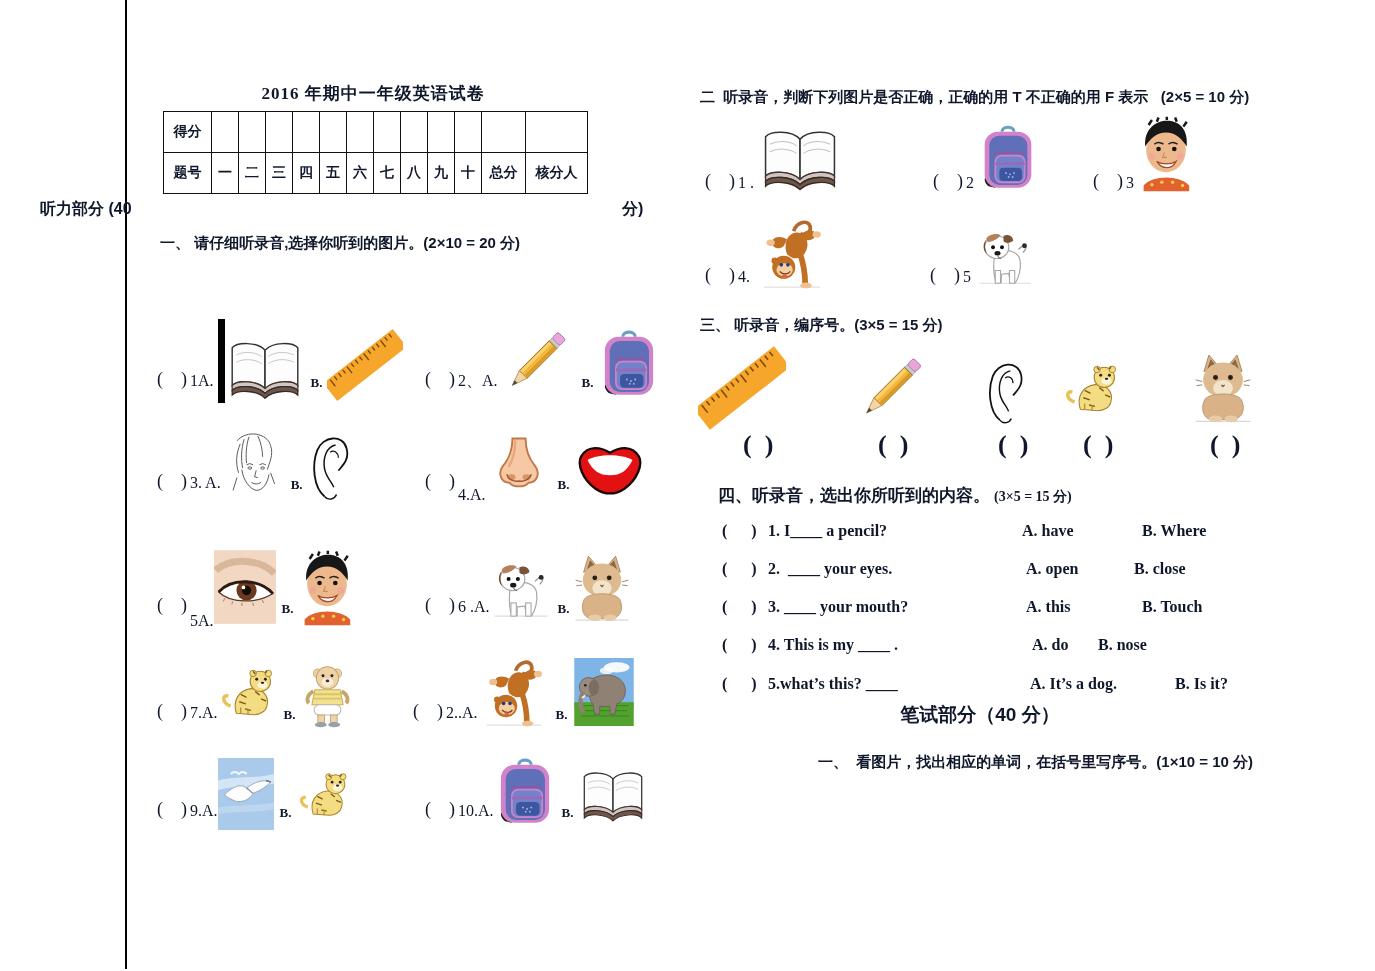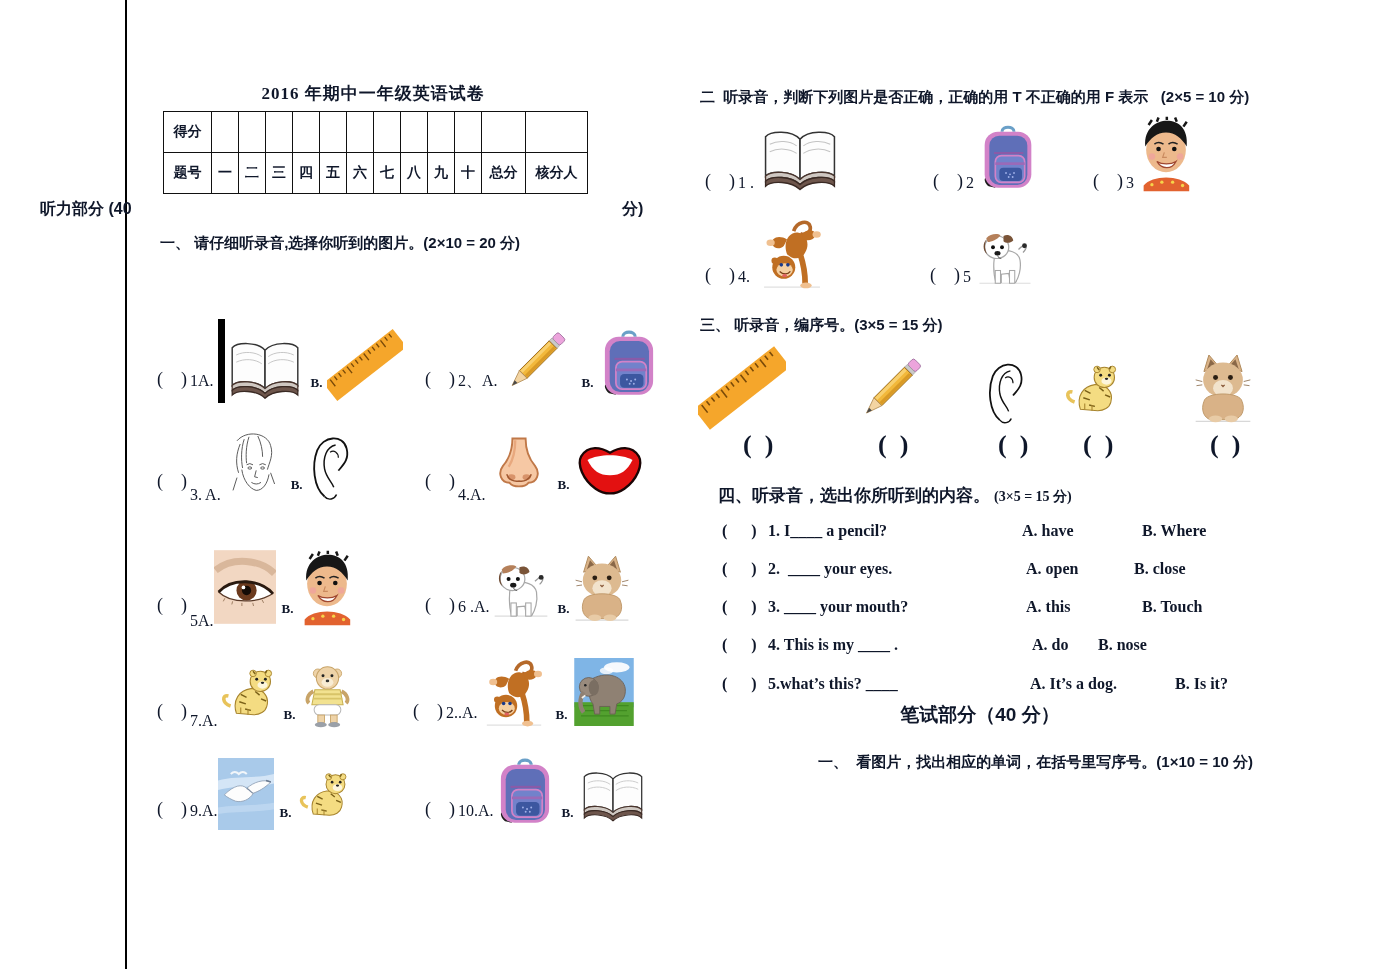--- a/index.html
+++ b/index.html
@@ -333,21 +333,21 @@
       <span class="bl" style="margin-bottom:13px">B.</span>
       <svg class="im" width="62" height="80">
           <use href="#s-bag"></use>
         </svg>
     </div>
   </div>
 
   <div class="row" style="left:157px;top:424px;width:525px;height:80px">
     <div class="q" style="width:268px">
       <span class="br" style="margin-bottom:12px">(    )</span>
-      <span class="qn" style="margin-bottom:0">3. A.</span>
+      <span class="qn" style="margin-bottom:12px">3. A.</span>
       <svg class="im" width="64" height="76">
           <use href="#s-sketch"></use>
         </svg>
       <span class="bl" style="margin-bottom:12px">B.</span>
       <svg class="im" width="46" height="74">
           <use href="#s-ear"></use>
         </svg>
     </div>
     <div class="q">
       <span class="br" style="margin-bottom:12px">(    )</span>
@@ -383,21 +383,21 @@
       <span class="bl" style="margin-bottom:14px">B.</span>
       <svg class="im" width="56" height="82">
           <use href="#s-cat"></use>
         </svg>
     </div>
   </div>
 
   <div class="row" style="left:157px;top:652px;width:525px;height:78px">
     <div class="q" style="width:256px">
       <span class="br" style="margin-bottom:8px">(    )</span>
-      <span class="qn" style="">7.A.</span>
+      <span class="qn" style="margin-bottom:8px">7.A.</span>
       <svg class="im" width="60" height="58" style="margin-bottom:8px">
           <use href="#s-tiger"></use>
         </svg>
       <span class="bl" style="margin-bottom:8px">B.</span>
       <svg class="im" width="52" height="70">
           <use href="#s-bear"></use>
         </svg>
     </div>
     <div class="q">
       <span class="br" style="margin-bottom:8px">(    )</span>

